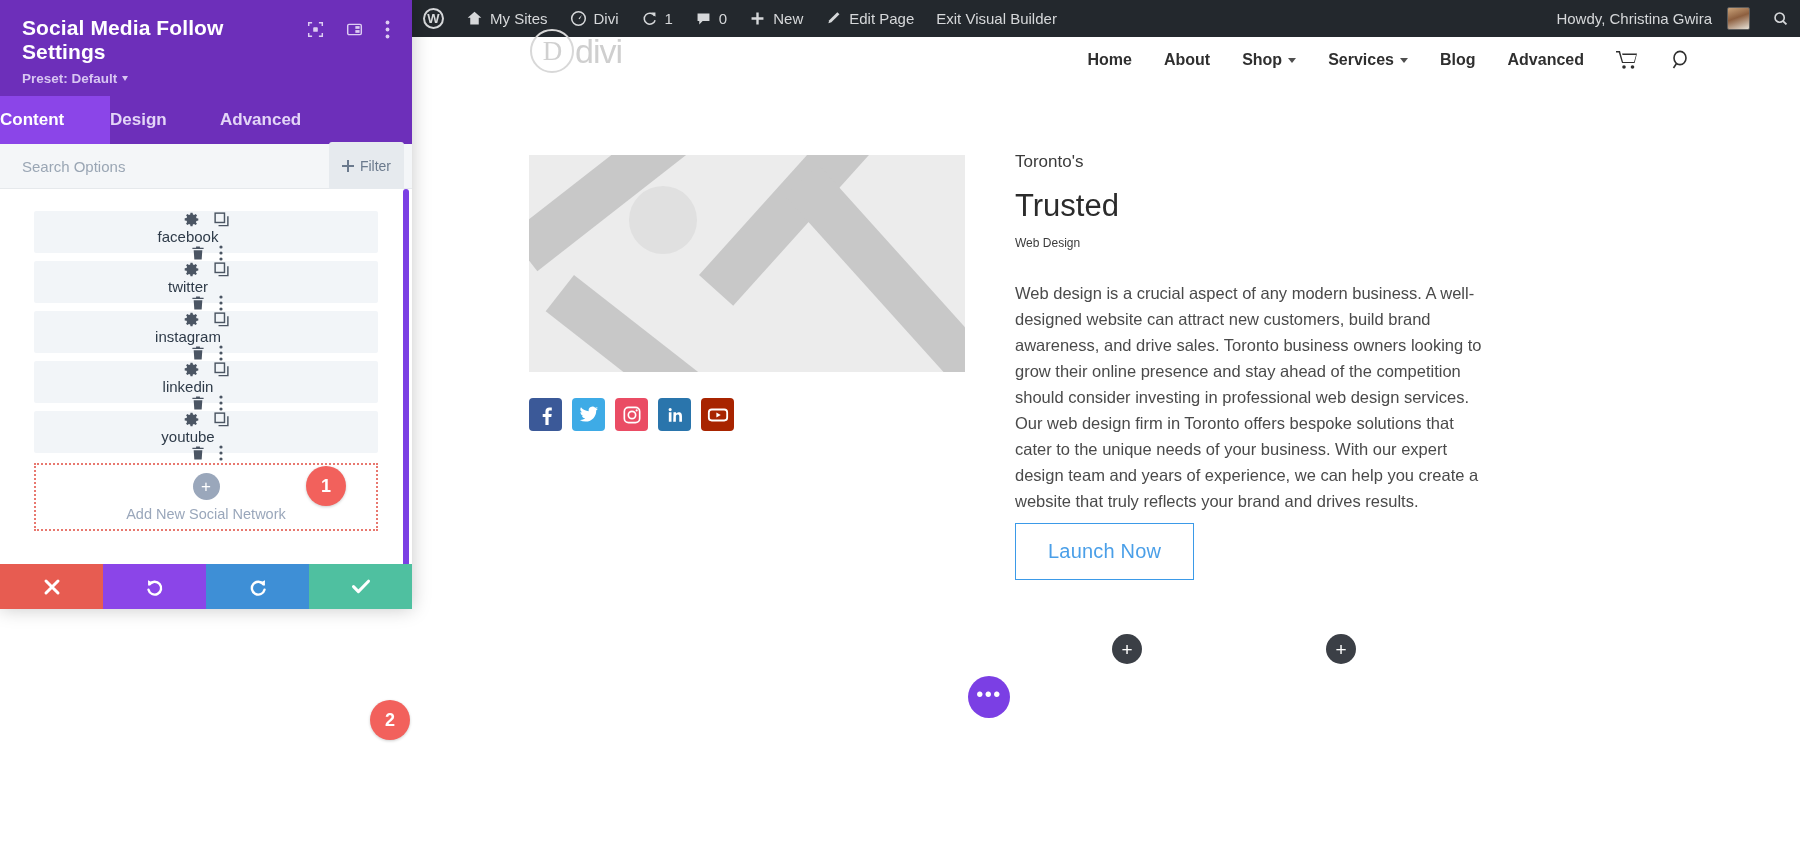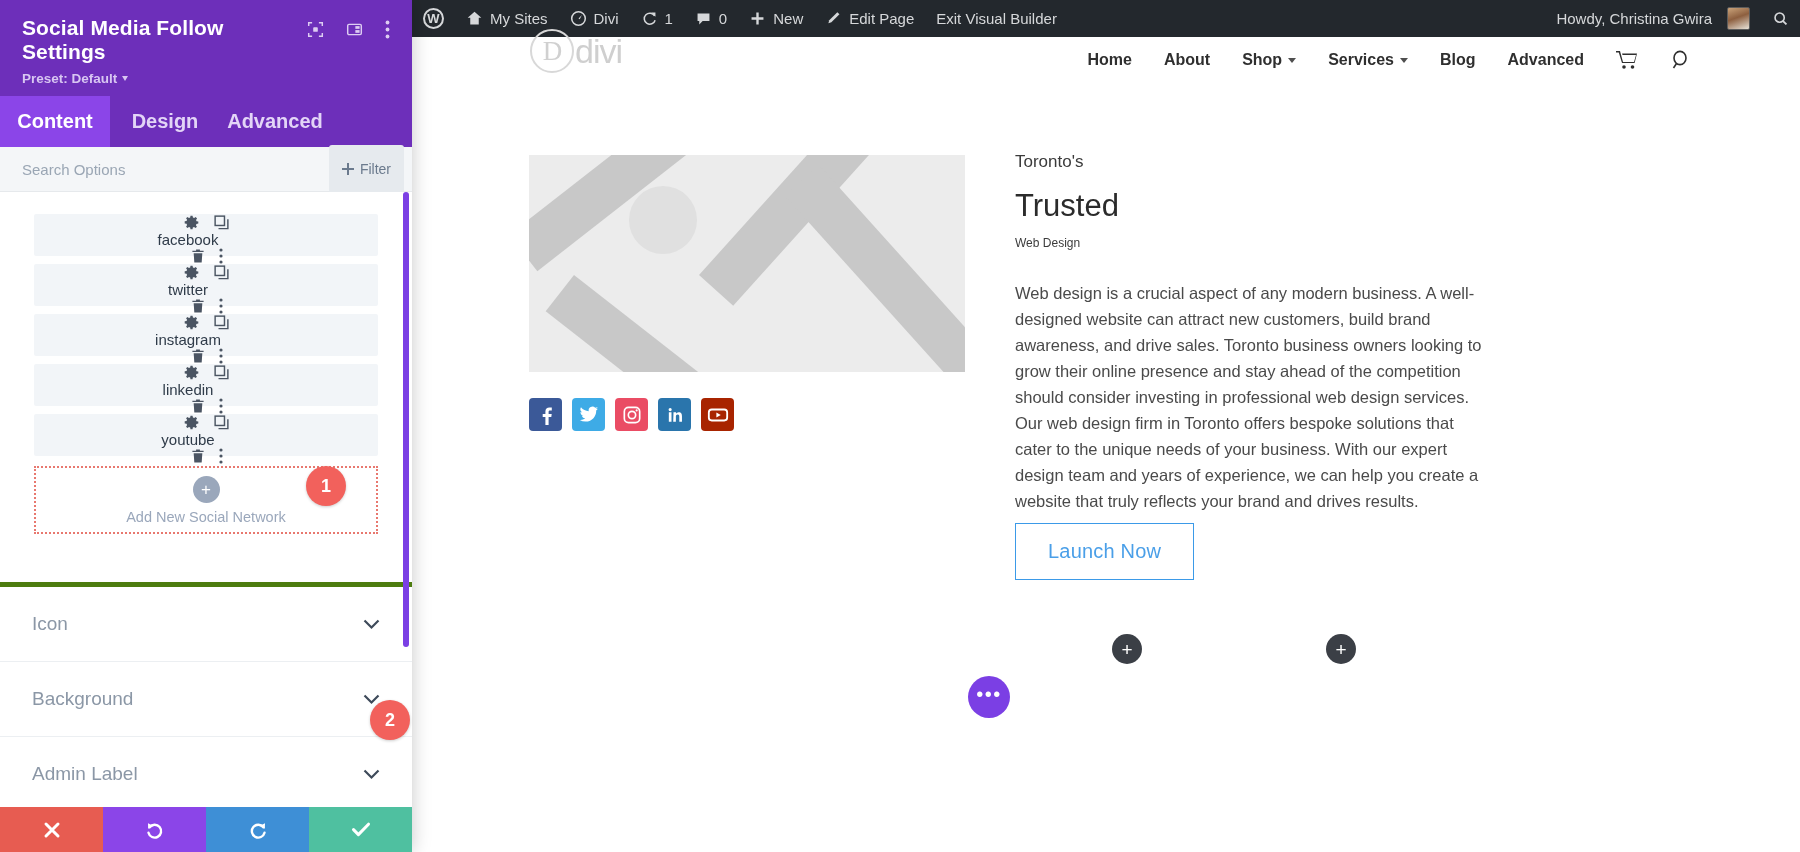--- a/index.html
+++ b/index.html
@@ -114,21 +114,21 @@
   }
   #fab-purple {
     position: absolute; left: 968px; top: 676px; width: 42px; height: 42px;
     border-radius: 50%; background: #7b3fe4; color: #fff;
     display: flex; align-items: center; justify-content: center;
     font-size: 20px; letter-spacing: 1.5px; padding-bottom: 6px;
   }
 
   
   #divi-panel {
-    position: absolute; left: 0; top: 0; width: 412px; height: 852px;
+    position: absolute; left: 0; top: 0; width: 412px; height: 609px;
     background: #fff; box-shadow: 0 0 18px rgba(0,0,0,.22);
     display: flex; flex-direction: column; overflow: hidden;
   }
   #panel-head {
     background: #6c2eb9; color: #fff; padding: 16px 22px 10px 22px;
     background: linear-gradient(90deg,#6d2fba 0%,#6d2fba 100%);
   }
   #panel-head .row1 { display: flex; align-items: flex-start; }
   #panel-title { font-size: 21px; font-weight: bold; letter-spacing: .1px; }
   #panel-head .head-icons {
@@ -140,22 +140,22 @@
     margin-top: 7px; font-size: 13.5px; color: #d8c6f2; font-weight: bold;
     display: flex; align-items: center; gap: 5px;
   }
   .preset-caret {
     width:0;height:0;border-left:3.5px solid transparent;
     border-right:3.5px solid transparent;border-top:5px solid #d8c6f2;
     display:inline-block;
   }
   #panel-tabs { display: flex; background: #6d2fba; }
   .ptab {
-    flex: 0 0 auto; padding: 14px 0; width: 110px; text-align: center;
-    color: #e3d5f7; font-size: 20px; font-weight: bold; cursor: pointer;
+    flex: 0 0 auto; padding: 14px 0; width: 110px; 
+    color: #e3d5f7; font-size: 17px; font-weight: bold; cursor: pointer;
   }
   .ptab.active { background: #8b45e8; color: #fff; }
 
   #search-row {
     display: flex; align-items: center; height: 45px;
     background: #f4f6f8; border-bottom: 1px solid #e6e9ec;
   }
   #search-input {
     flex: 1; border: none; background: transparent; outline: none;
     padding: 0 22px; font-size: 15px; color: #6b7a8d;

